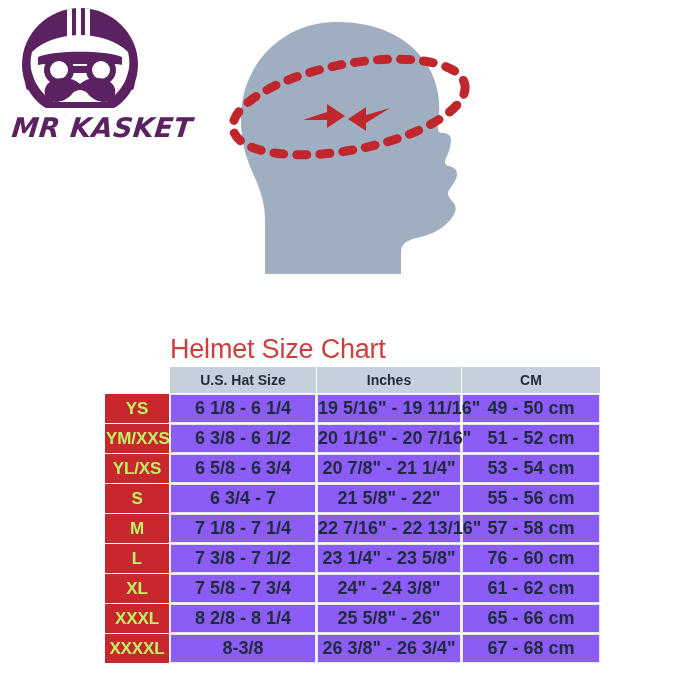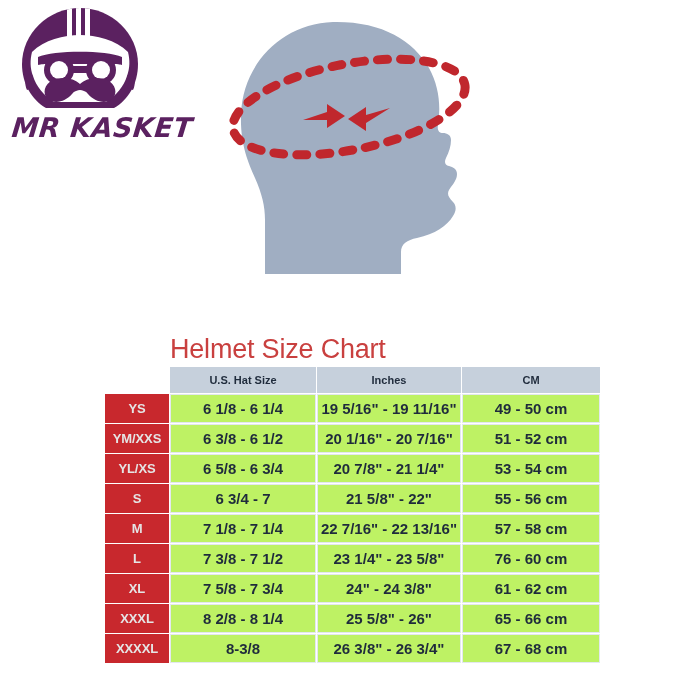--- a/index.html
+++ b/index.html
@@ -79,45 +79,45 @@
   table.size-table col.c-label { width: 64px; }
   table.size-table col.c-hat   { width: 146px; }
   table.size-table col.c-in    { width: 144px; }
   table.size-table col.c-cm    { width: 138px; }
 
   table.size-table th,
   table.size-table td {
     padding: 0;
     margin: 0;
     height: 27px;
-    font-size: 15px;
+    font-size: 18px;
     font-weight: 700;
     color: #1F2B3C;
     text-align: center;
     vertical-align: middle;
-    background: #bef264;
+    background: #8b5cf6;
     border: 1px solid #E3E8EF;
     font-family: "Liberation Sans", sans-serif;
     white-space: nowrap;
   }
   table.size-table thead th {
     background: #C6D0DC;
     border: 1px solid #C6D0DC;
     height: 24px;
-    font-size: 11px;
+    font-size: 14px;
   }
   table.size-table thead th.corner {
     background: #FFFFFF;
     border: 1px solid #FFFFFF;
   }
   table.size-table td.row-label {
     background: #C8282D;
-    color: #e5e5e5;
+    color: #bef264;
     border: 1px solid #C8282D;
-    font-size: 13px;
+    font-size: 17px;
     letter-spacing: -0.1px;
   }
 </style>
 </head>
 <body>
 
 <div id="brand-logo">
   <svg width="160" height="115" viewBox="0 0 160 115" xmlns="http://www.w3.org/2000/svg">
     <defs>
       <clipPath id="helmClip">

